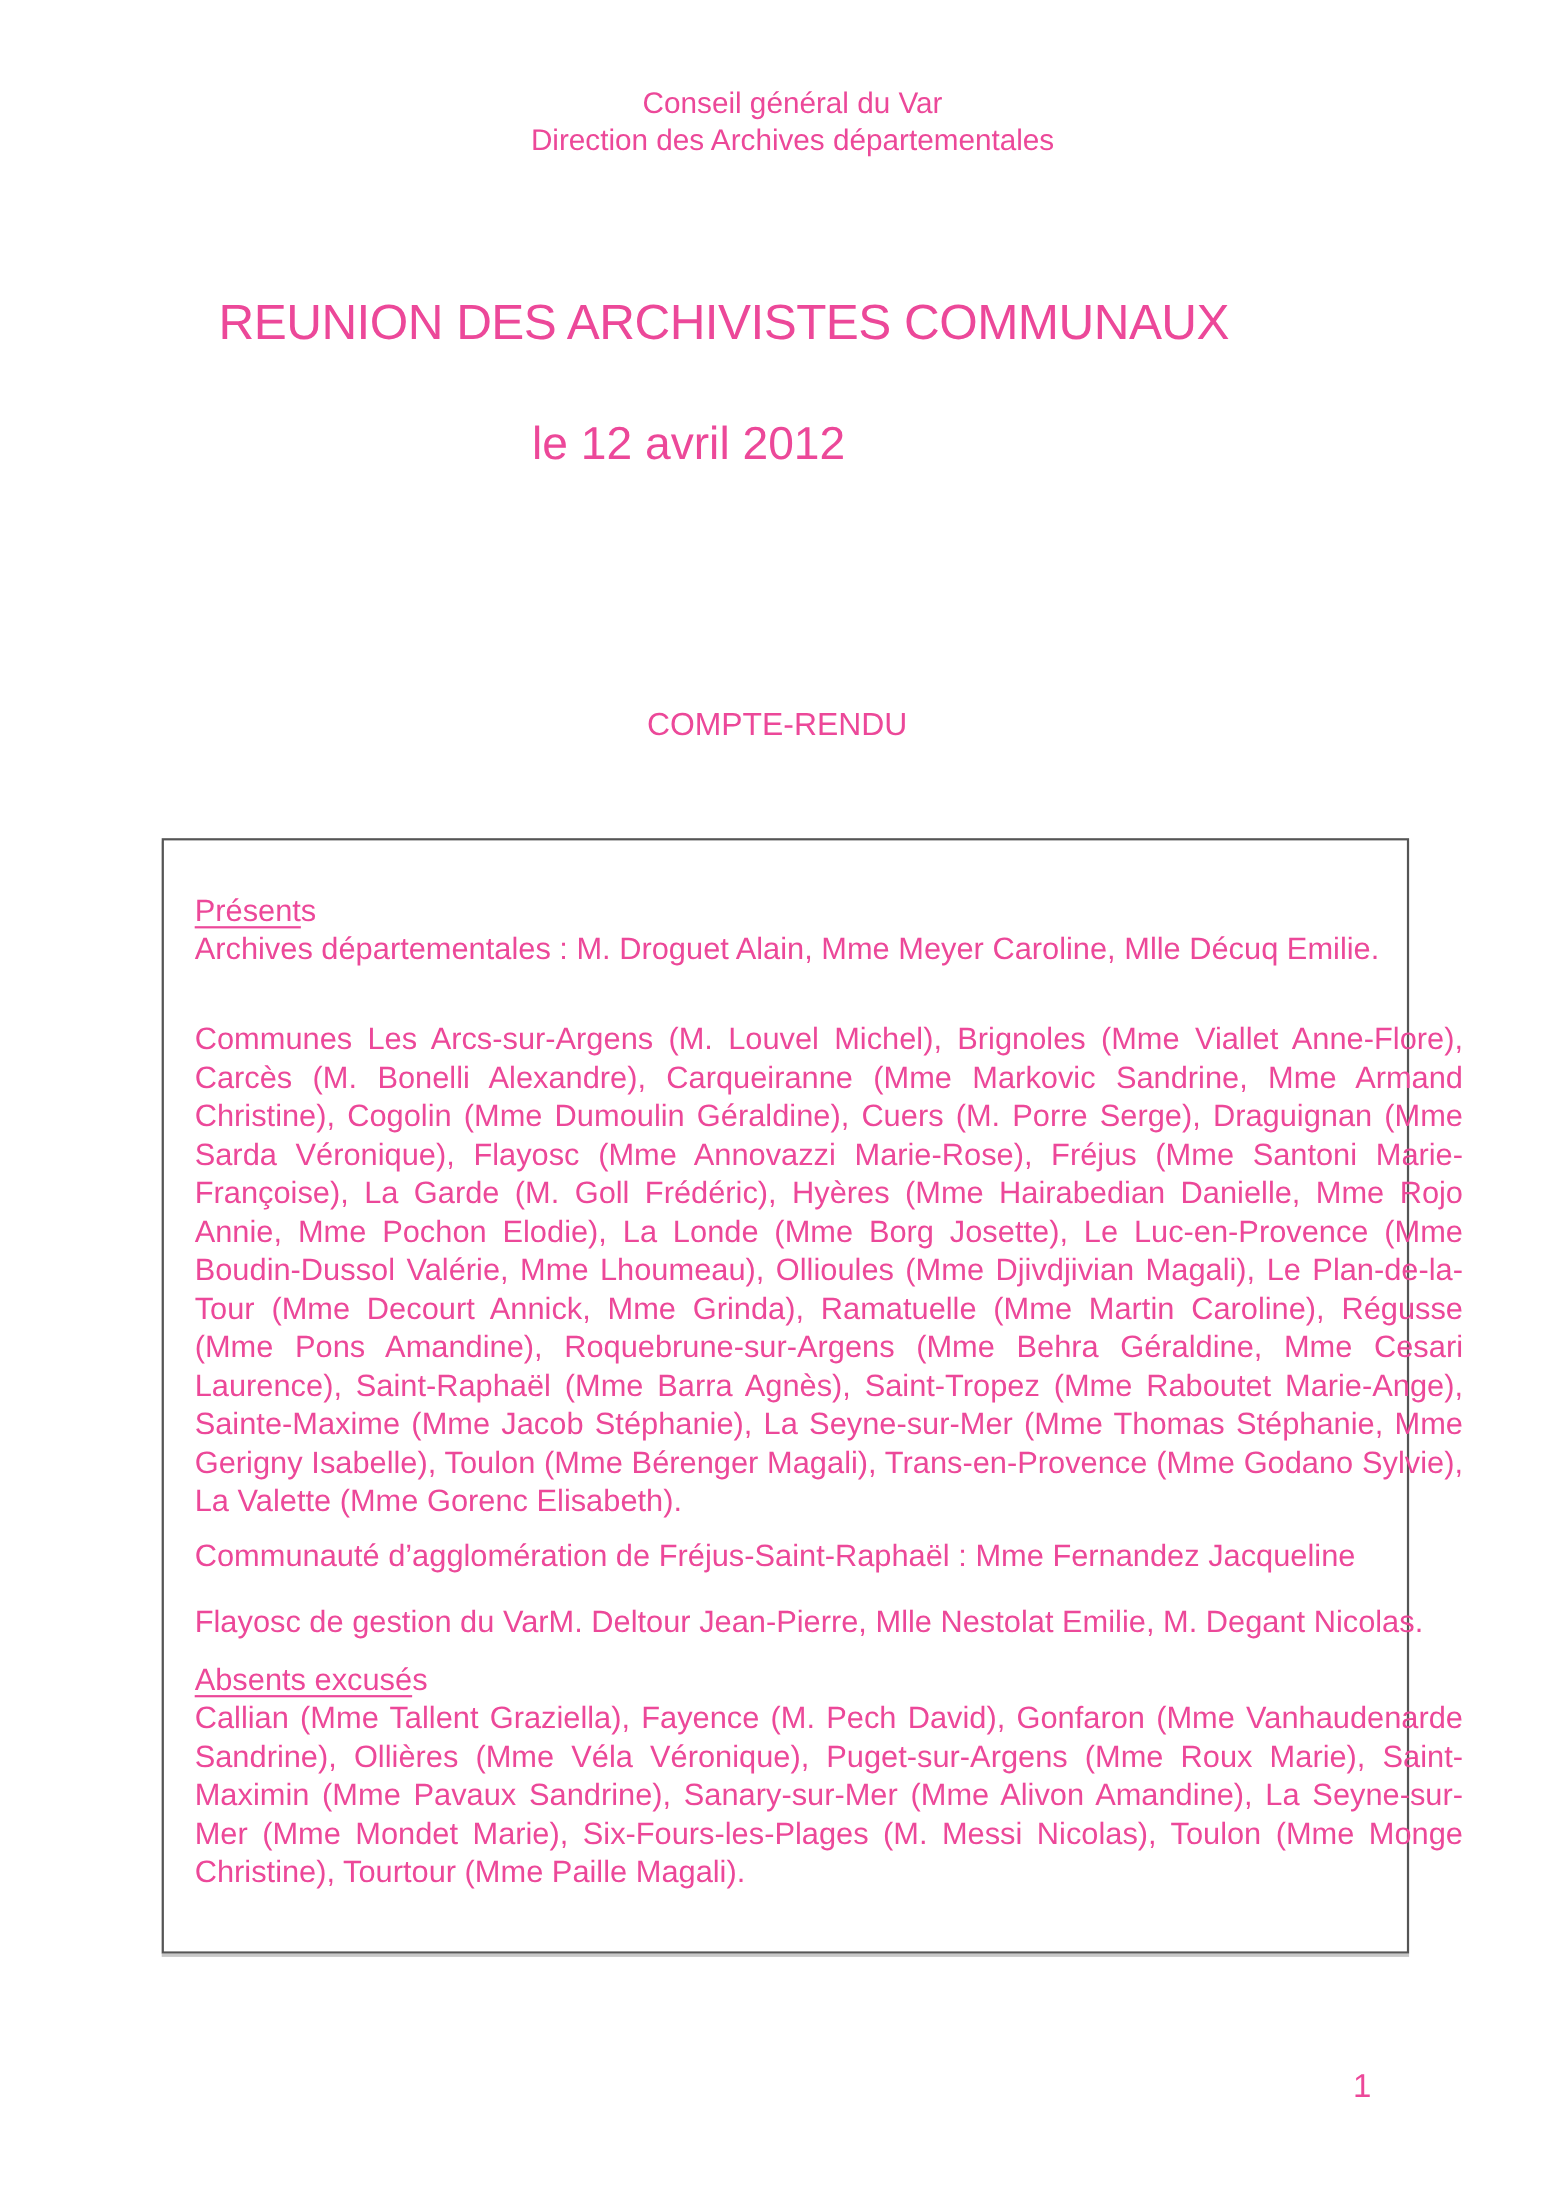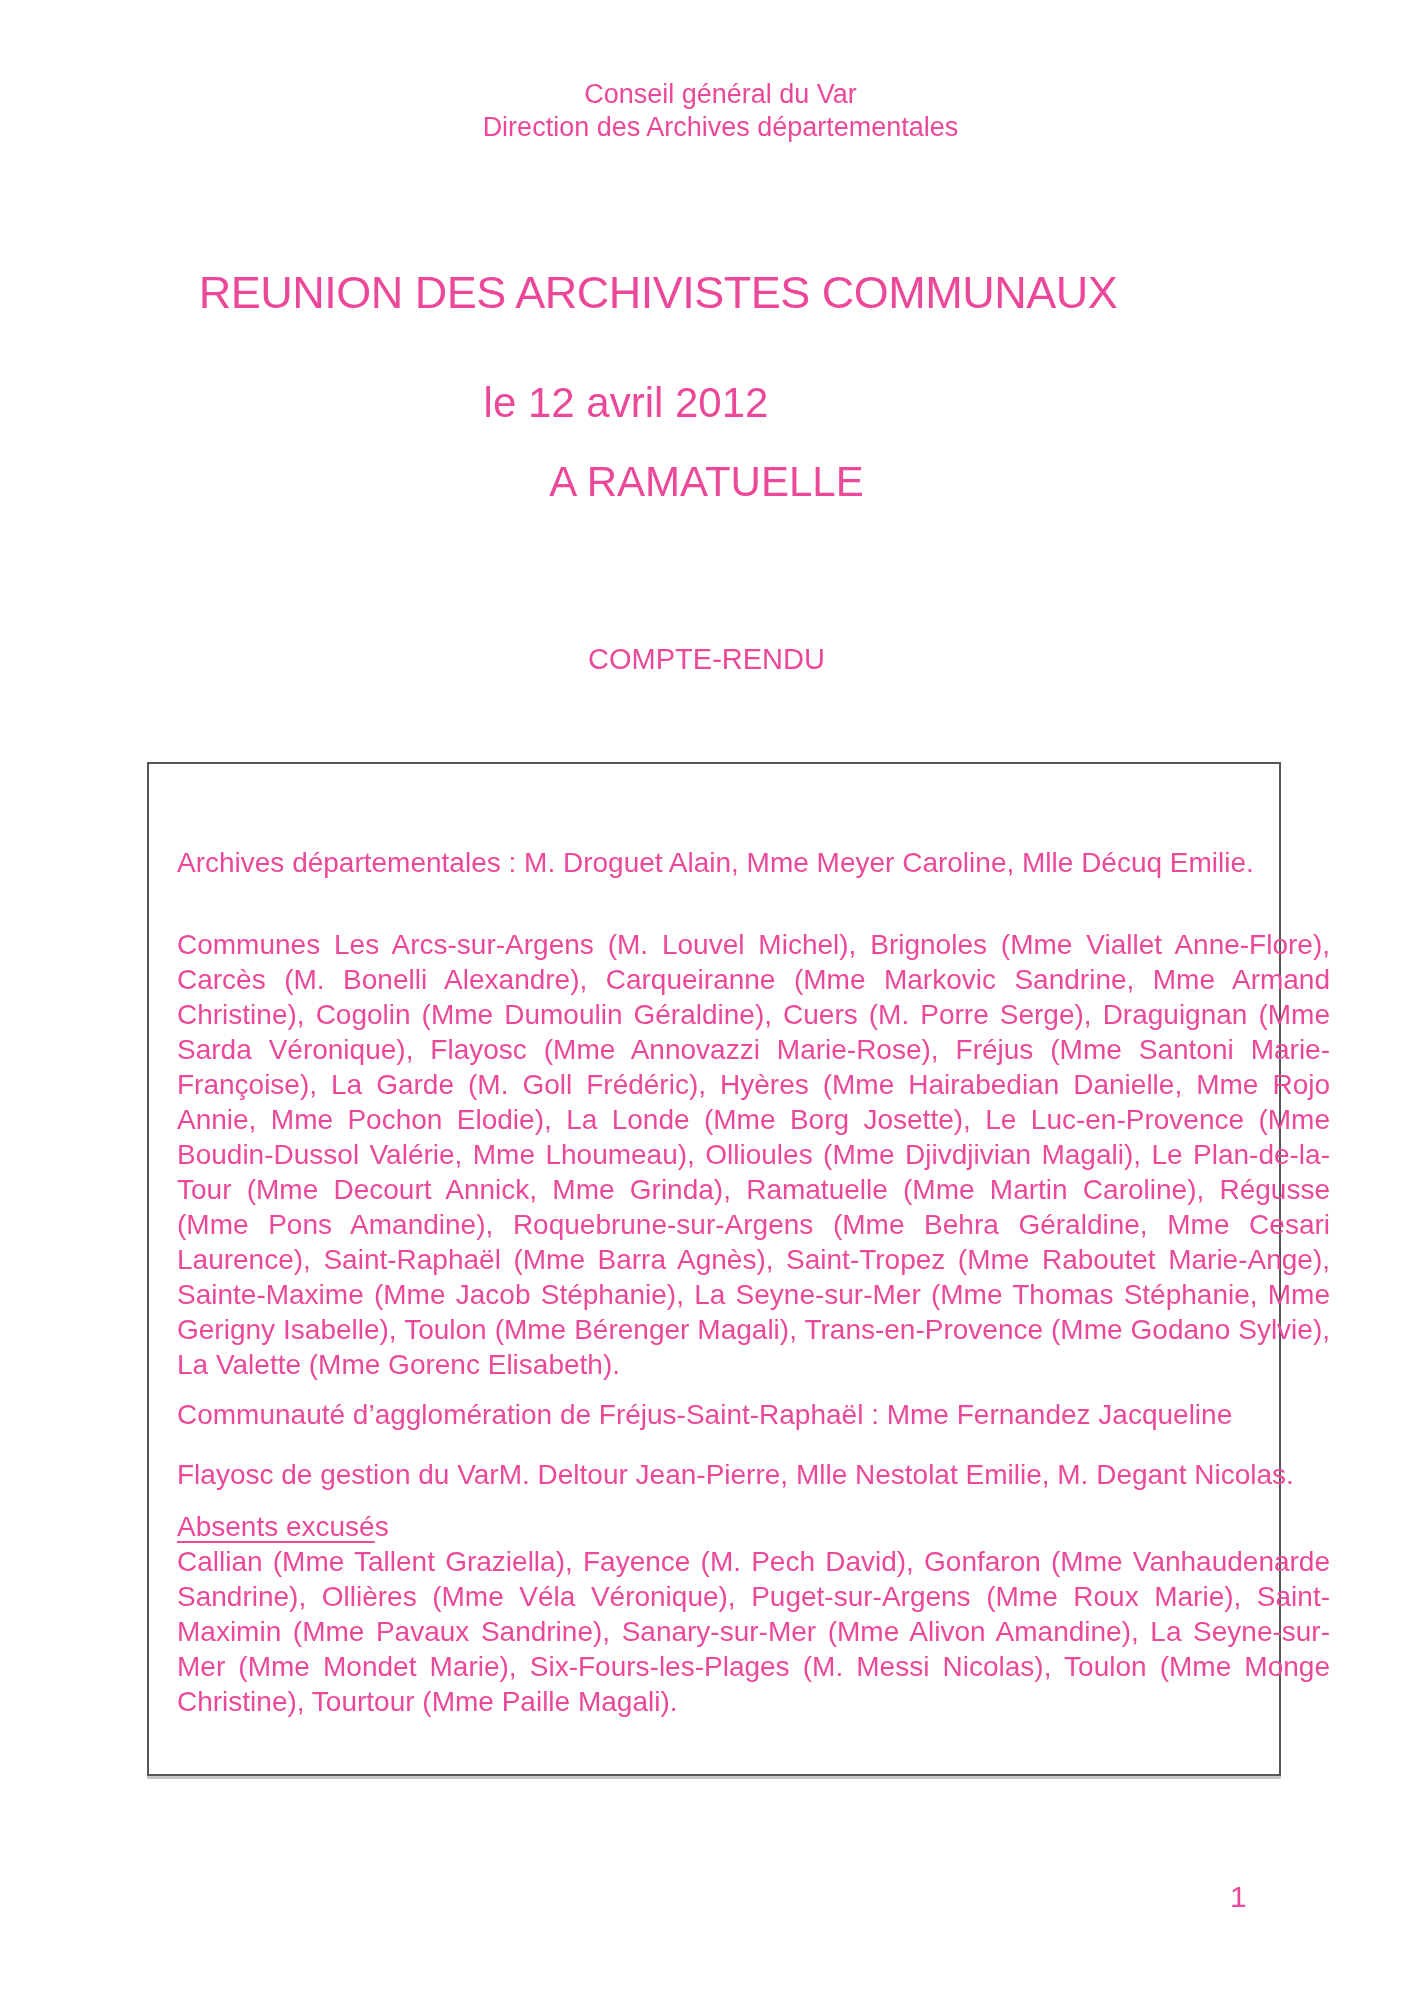--- a/index.html
+++ b/index.html
@@ -101,25 +101,27 @@
 
 <div class="page">
 
   <div class="abs header-block">
     <div>Conseil général du Var</div>
     <div>Direction des Archives départementales</div>
   </div>
 
   <div class="abs doc-title">REUNION DES ARCHIVISTES COMMUNAUX</div>
   <div class="abs doc-date">le 12 avril 2012</div>
-  <div class="abs doc-location">A RAMATUELLE</div>
   <div class="abs doc-subtitle">COMPTE-RENDU</div>
 
   <div class="abs attendance-box">
 
+    <div class="box-item heading t-presents-h">
+      <span class="u">Présent</span><span>s</span>
+    </div>
     <div class="box-item t-presents-b">Archives départementales : M. Droguet Alain, Mme Meyer Caroline, Mlle Décuq Emilie.</div>
 
     <div class="box-item para t-participants-b">Communes Les Arcs-sur-Argens (M. Louvel Michel), Brignoles (Mme Viallet Anne-Flore), Carcès (M. Bonelli Alexandre), Carqueiranne (Mme Markovic Sandrine, Mme Armand Christine), Cogolin (Mme Dumoulin Géraldine), Cuers (M. Porre Serge), Draguignan (Mme Sarda Véronique), Flayosc (Mme Annovazzi Marie-Rose), Fréjus (Mme Santoni Marie-Françoise), La Garde (M. Goll Frédéric), Hyères (Mme Hairabedian Danielle, Mme Rojo Annie, Mme Pochon Elodie), La Londe (Mme Borg Josette), Le Luc-en-Provence (Mme Boudin-Dussol Valérie, Mme Lhoumeau), Ollioules (Mme Djivdjivian Magali), Le Plan-de-la-Tour (Mme Decourt Annick, Mme Grinda), Ramatuelle (Mme Martin Caroline), Régusse (Mme Pons Amandine), Roquebrune-sur-Argens (Mme Behra Géraldine, Mme Cesari Laurence), Saint-Raphaël (Mme Barra Agnès), Saint-Tropez (Mme Raboutet Marie-Ange), Sainte-Maxime (Mme Jacob Stéphanie), La Seyne-sur-Mer (Mme Thomas Stéphanie, Mme Gerigny Isabelle), Toulon (Mme Bérenger Magali), Trans-en-Provence (Mme Godano Sylvie), La Valette (Mme Gorenc Elisabeth).</div>
 
     <div class="box-item t-communaute">Communauté d’agglomération de Fréjus-Saint-Raphaël : Mme Fernandez Jacqueline</div>
 
     <div class="box-item t-centre">
       <span>Flayosc de gestion du Var</span><span>M. Deltour Jean-Pierre, Mlle Nestolat Emilie, M. Degant Nicolas.</span>
     </div>
 

